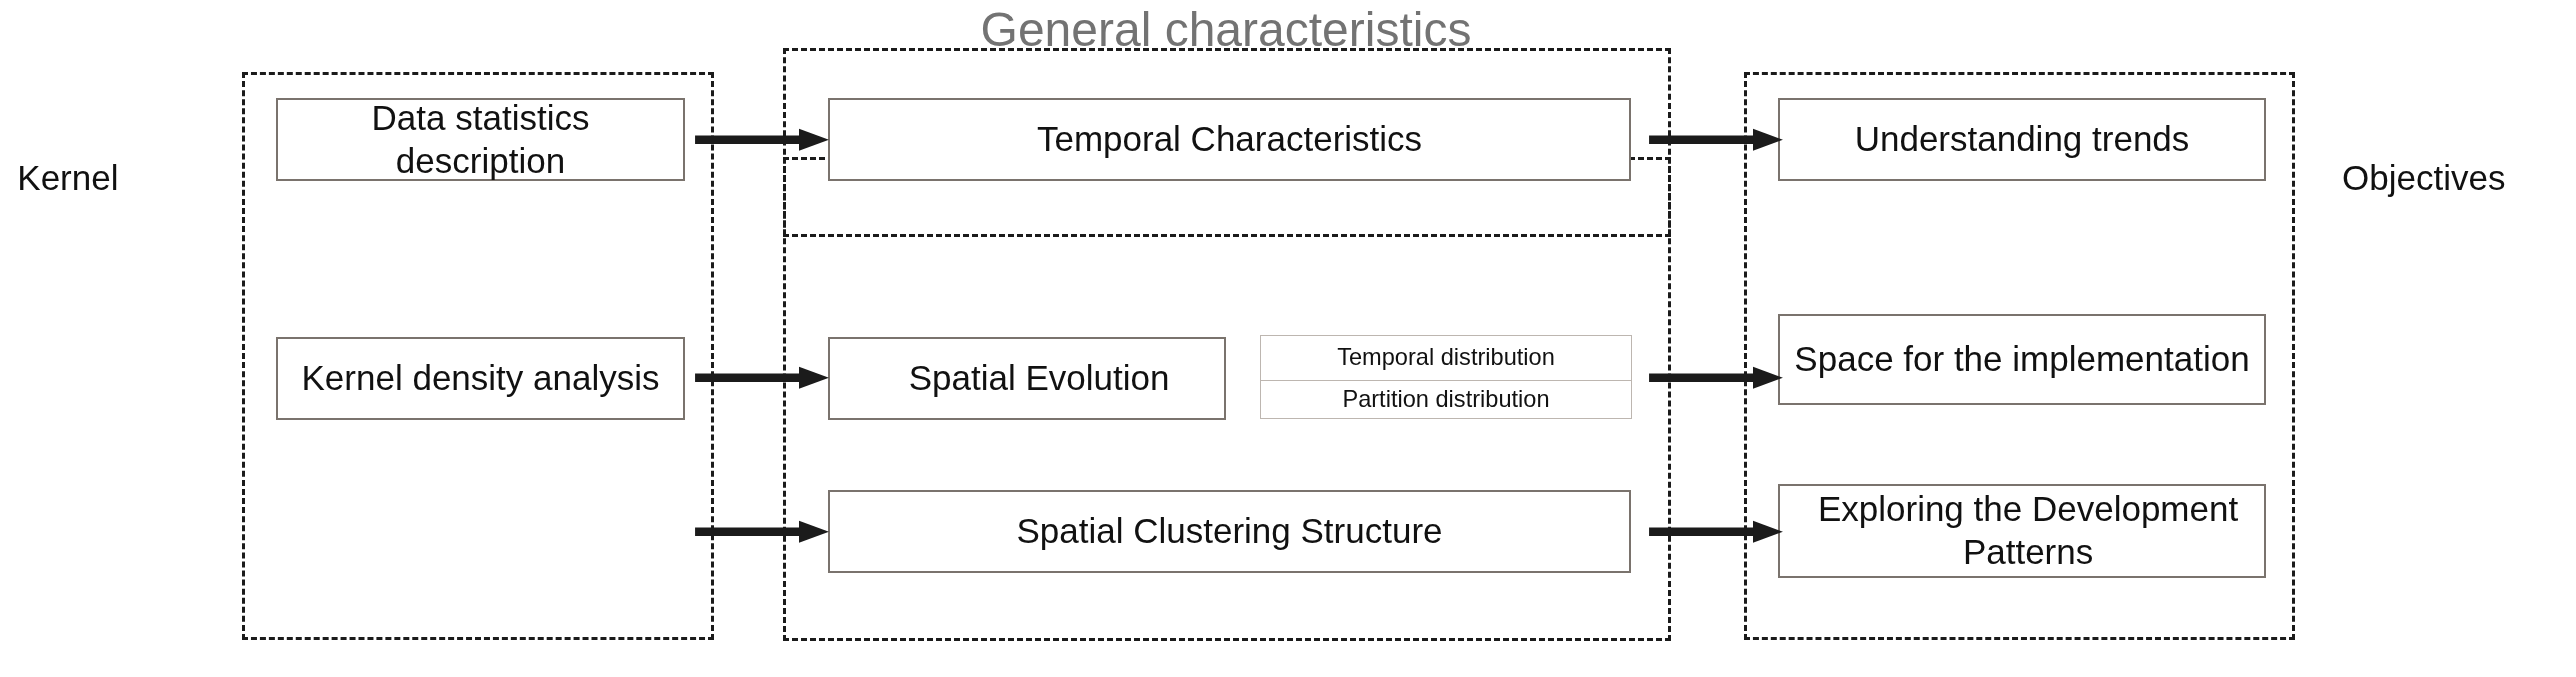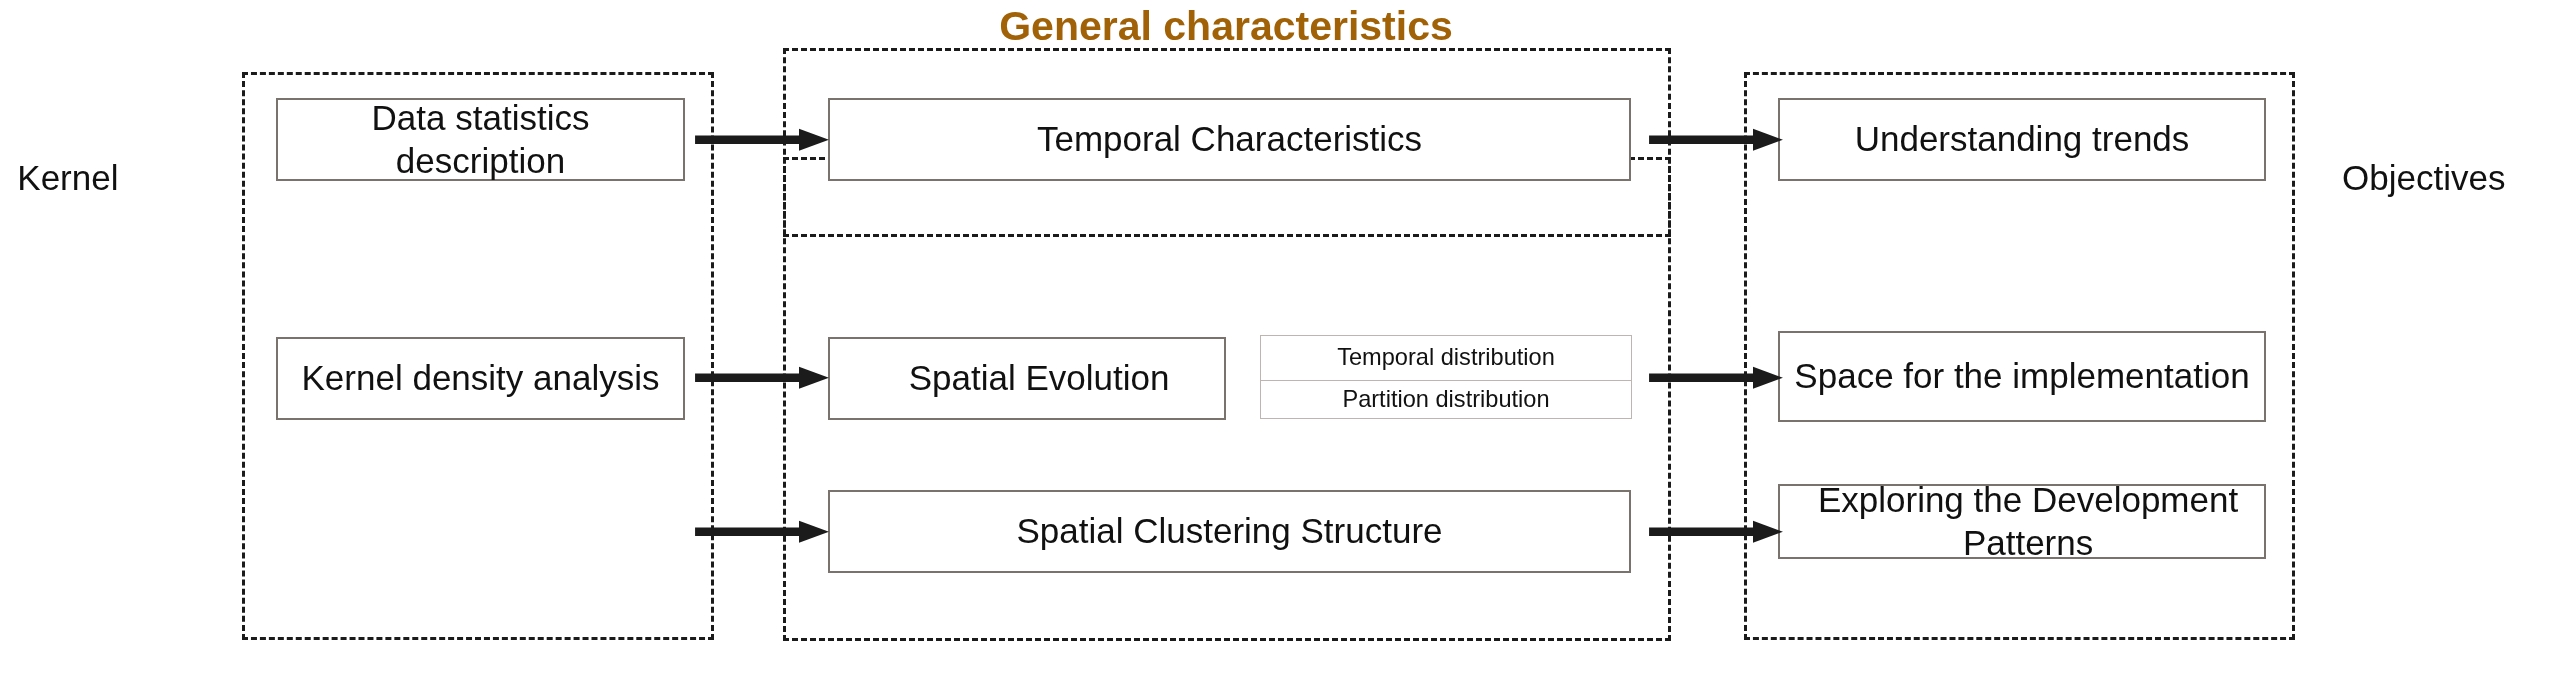--- a/index.html
+++ b/index.html
@@ -27,26 +27,25 @@
     color: #111111;
     white-space: nowrap;
     line-height: 1;
   }
   #label-methods    { left: 17.3px;  top: 160px; }
   #label-objectives { left: 2342px; top: 160px; }
 
   
   .group-caption {
     position: absolute;
-    font-size: 41px;
-    color: #a16207;
+    font-size: 48px;
+    color: #737373;
     white-space: nowrap;
     line-height: 1;
     text-align: center;
-    font-weight: bold;
   }
   #caption-general { left: 783px; top: 6.3px;   width: 886px; }
   #caption-spatial { left: 783px; top: 120px; width: 886px; }
 
   
   .dashed-frame {
     position: absolute;
     border: 3.9px dashed #1b1b1b;
     background: transparent;
     box-sizing: border-box;
@@ -95,22 +94,22 @@
     text-align: center;
     font-size: 23.6px;
     line-height: 1;
     color: #111111;
   }
   #box-temporal-distribution  { left: 1260px; top: 335px; width: 372px; height: 46px; }
   #box-partition-distribution { left: 1260px; top: 380px; width: 372px; height: 39px; }
 
   
   #box-understanding-trends  { left: 1778px; top: 98px; width: 488px; height: 83px; }
-  #box-space-implementation  { left: 1778px; top: 331px; width: 488px; height: 91px; }
-  #box-exploring-patterns    { left: 1778px; top: 484px; width: 488px; height: 75px; padding-left: 20px; }
+  #box-space-implementation  { left: 1778px; top: 314px; width: 488px; height: 91px; }
+  #box-exploring-patterns    { left: 1778px; top: 484px; width: 488px; height: 94px; padding-left: 20px; }
 
   
   .arrow {
     position: absolute;
     height: 31.5px;
   }
   .arrow svg { display: block; }
 
   #arrow-1 { left: 695px;  top: 124px; }
   #arrow-2 { left: 695px;  top: 362px; }

